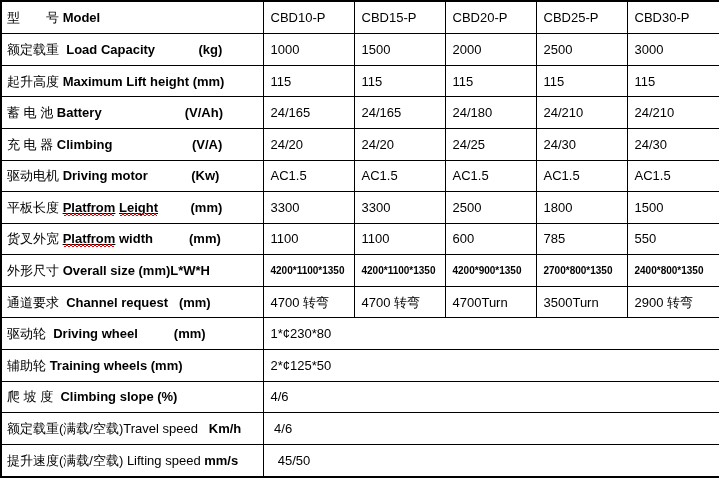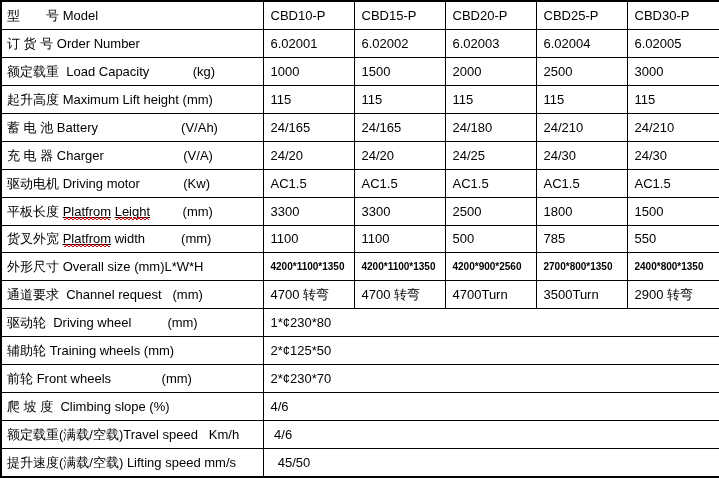--- a/index.html
+++ b/index.html
@@ -6,21 +6,21 @@
   body{width:719px;height:478px;overflow:hidden;
        font-family:"Liberation Sans","DejaVu Sans",sans-serif;color:#000;}
   table.spec{width:719px;height:478px;border-collapse:collapse;table-layout:fixed;
              border:2px solid #000;background:#fff;}
   td{border:1px solid #000;font-size:13px;line-height:1;vertical-align:middle;
      white-space:pre;overflow:hidden;padding:0;}
   td.lbl{padding-left:5px;}
   td.val{padding-left:7px;}
   td.val.small{font-size:10px;font-weight:bold;letter-spacing:0px;}
   .seg{display:inline;}
-  .b{font-weight:normal;}
+  .b{font-weight:bold;}
   .u{text-decoration:underline;text-decoration-color:#000;text-decoration-thickness:1px;}
   .sp{position:relative;display:inline-block;}
   .sp::after{content:"";position:absolute;left:1px;right:1px;bottom:-2px;height:3px;
      background-image:
        linear-gradient(135deg, transparent 40%, #e00000 40%, #e00000 60%, transparent 60%),
        linear-gradient(45deg, transparent 40%, #e00000 40%, #e00000 60%, transparent 60%);
      background-size:4px 4px;background-position:0 0,2px 0;background-repeat:repeat-x;}
 </style>
 </head>
 <body>
@@ -37,28 +37,20 @@
   <tbody>
       <tr>
         <td class="lbl"><span class="seg">型　　号 </span><span class="seg b">Model</span></td>
         <td class="val">CBD10-P</td>
         <td class="val">CBD15-P</td>
         <td class="val">CBD20-P</td>
         <td class="val">CBD25-P</td>
         <td class="val">CBD30-P</td>
       </tr>
       <tr>
-        <td class="lbl"><span class="seg">订 货 号 </span><span class="seg b">Order Number</span></td>
-        <td class="val">6.02001</td>
-        <td class="val">6.02002</td>
-        <td class="val">6.02003</td>
-        <td class="val">6.02004</td>
-        <td class="val">6.02005</td>
-      </tr>
-      <tr>
         <td class="lbl"><span class="seg">额定载重  </span><span class="seg b">Load Capacity            (kg)</span></td>
         <td class="val">1000</td>
         <td class="val">1500</td>
         <td class="val">2000</td>
         <td class="val">2500</td>
         <td class="val">3000</td>
       </tr>
       <tr>
         <td class="lbl"><span class="seg">起升高度 </span><span class="seg b">Maximum Lift height (mm)</span></td>
         <td class="val">115</td>
@@ -69,21 +61,21 @@
       </tr>
       <tr>
         <td class="lbl"><span class="seg">蓄 电 池 </span><span class="seg b">Battery                       (V/Ah)</span></td>
         <td class="val">24/165</td>
         <td class="val">24/165</td>
         <td class="val">24/180</td>
         <td class="val">24/210</td>
         <td class="val">24/210</td>
       </tr>
       <tr>
-        <td class="lbl"><span class="seg">充 电 器 </span><span class="seg b">Charger                      (V/A)</span></td>
+        <td class="lbl"><span class="seg">充 电 器 </span><span class="seg b">Climbing                      (V/A)</span></td>
         <td class="val">24/20</td>
         <td class="val">24/20</td>
         <td class="val">24/25</td>
         <td class="val">24/30</td>
         <td class="val">24/30</td>
       </tr>
       <tr>
         <td class="lbl"><span class="seg">驱动电机 </span><span class="seg b">Driving motor            (Kw)</span></td>
         <td class="val">AC1.5</td>
         <td class="val">AC1.5</td>
@@ -96,53 +88,49 @@
         <td class="val">3300</td>
         <td class="val">3300</td>
         <td class="val">2500</td>
         <td class="val">1800</td>
         <td class="val">1500</td>
       </tr>
       <tr>
         <td class="lbl"><span class="seg">货叉外宽 </span><span class="seg b u sp">Platfrom</span><span class="seg b"> width          (mm)</span></td>
         <td class="val">1100</td>
         <td class="val">1100</td>
-        <td class="val">500</td>
+        <td class="val">600</td>
         <td class="val">785</td>
         <td class="val">550</td>
       </tr>
       <tr>
         <td class="lbl"><span class="seg">外形尺寸 </span><span class="seg b">Overall size (mm)L*W*H</span></td>
         <td class="val small">4200*1100*1350</td>
         <td class="val small">4200*1100*1350</td>
-        <td class="val small">4200*900*2560</td>
+        <td class="val small">4200*900*1350</td>
         <td class="val small">2700*800*1350</td>
         <td class="val small">2400*800*1350</td>
       </tr>
       <tr>
         <td class="lbl"><span class="seg">通道要求  </span><span class="seg b">Channel request   (mm)</span></td>
         <td class="val">4700 转弯</td>
         <td class="val">4700 转弯</td>
         <td class="val">4700Turn</td>
         <td class="val">3500Turn</td>
         <td class="val">2900 转弯</td>
       </tr>
       <tr>
         <td class="lbl"><span class="seg">驱动轮  </span><span class="seg b">Driving wheel          (mm)</span></td>
         <td colspan="5" class="val">1*¢230*80</td>
       </tr>
       <tr>
         <td class="lbl"><span class="seg">辅助轮 </span><span class="seg b">Training wheels (mm)</span></td>
         <td colspan="5" class="val">2*¢125*50</td>
       </tr>
       <tr>
-        <td class="lbl"><span class="seg">前轮 </span><span class="seg b">Front wheels              (mm)</span></td>
-        <td colspan="5" class="val">2*¢230*70</td>
-      </tr>
-      <tr>
         <td class="lbl"><span class="seg">爬 坡 度  </span><span class="seg b">Climbing slope (%)</span></td>
         <td colspan="5" class="val">4/6</td>
       </tr>
       <tr>
         <td class="lbl"><span class="seg">额定载重(满载/空载)</span><span class="seg">Travel speed</span><span class="seg b">   Km/h</span></td>
         <td colspan="5" class="val"> 4/6</td>
       </tr>
       <tr>
         <td class="lbl"><span class="seg">提升速度(满载/空载) </span><span class="seg">Lifting speed </span><span class="seg b">mm/s</span></td>
         <td colspan="5" class="val">  45/50</td>

